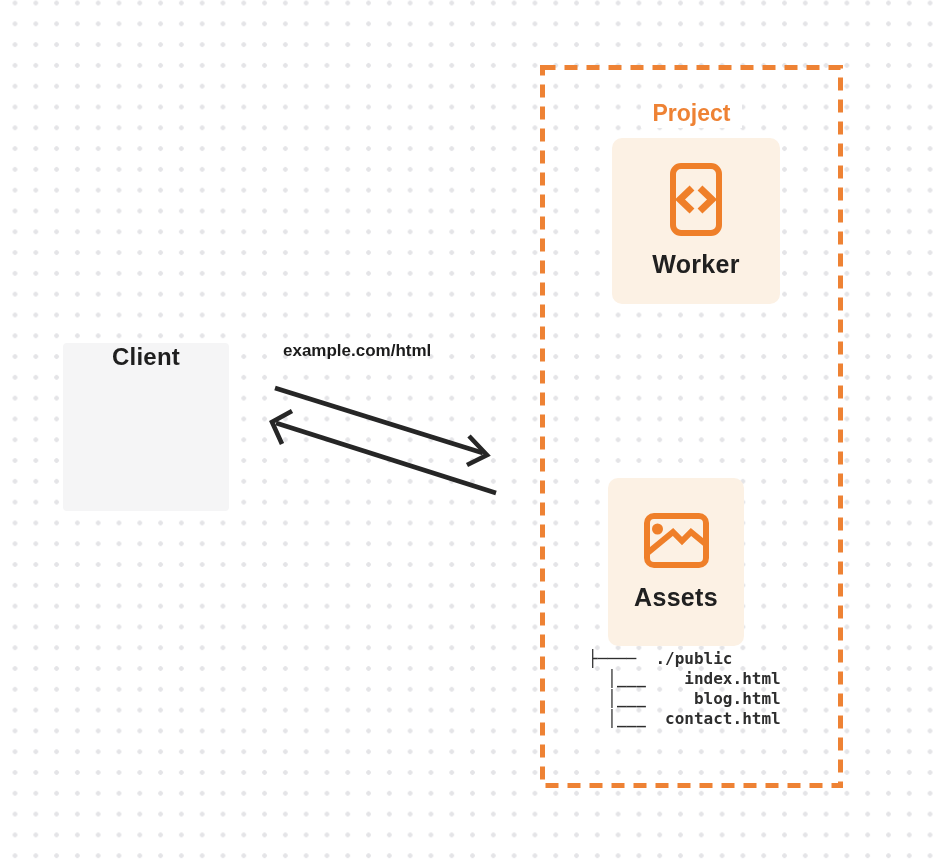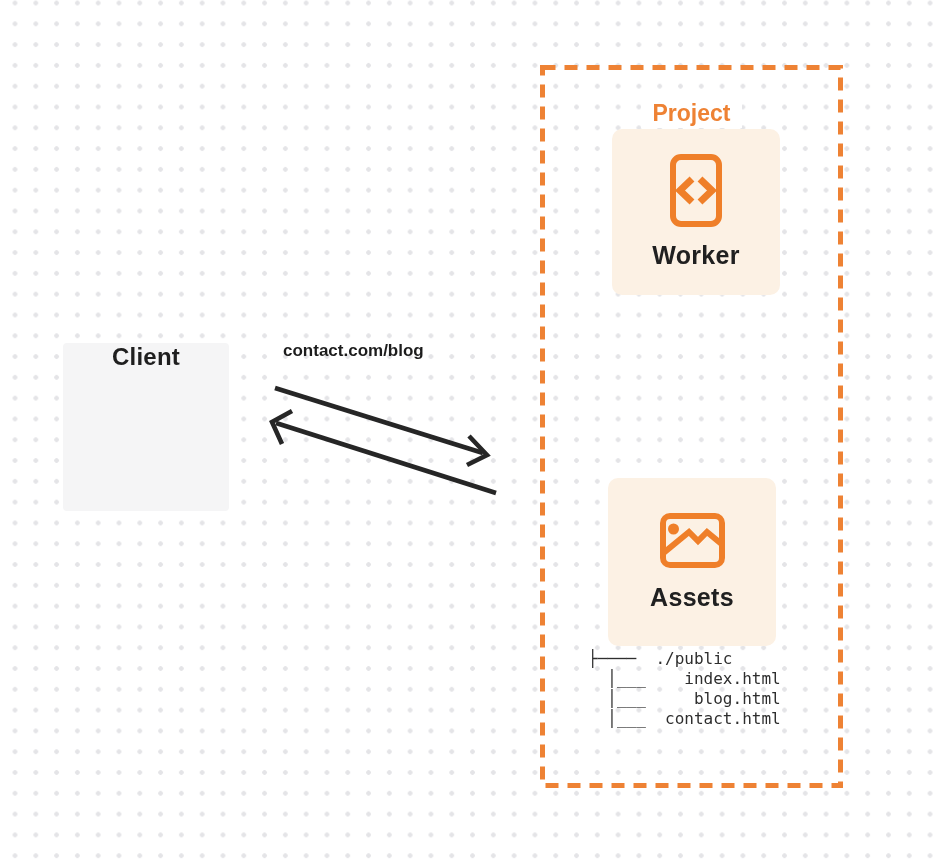--- a/index.html
+++ b/index.html
@@ -59,37 +59,37 @@
   }
 
   
   .card {
     position: absolute;
     background: #fcf1e4;
     border-radius: 10px;
     display: flex; flex-direction: column;
     align-items: center; justify-content: center;
   }
-  .card.worker-card { left: 72px; top: 64px; width: 168px; height: 166px; gap: 14px; }
-  .card.assets-card { left: 68px; top: 413px; width: 168px; height: 168px; gap: 15px; }
+  .card.worker-card { left: 72px; top: 73px; width: 168px; height: 166px; gap: 14px; }
+  .card.assets-card { left: 68px; top: 413px; width: 136px; height: 168px; gap: 15px; }
   .card .node-label {
     font-size: 25px; font-weight: bold; color: #202020; letter-spacing: 0.3px;
   }
   .icon-wrap { display: block; line-height: 0; }
 
   
   .file-tree {
     position: absolute;
     left: 48px; top: 584px;
     margin: 0;
     font-family: "DejaVu Sans Mono", monospace;
     font-size: 16px;
     line-height: 20px;
     color: #2e2e2e;
-    font-weight: normal;
+    font-weight: bold;
     white-space: pre;
   }
 </style>
 </head>
 <body>
 
 <div class="canvas">
 
   <svg class="arrows-svg" width="938" height="860" viewBox="0 0 938 860">
     <g stroke="#262626" stroke-width="4.6" fill="none" stroke-linecap="butt" stroke-linejoin="miter">
@@ -99,21 +99,21 @@
     <g stroke="#262626" stroke-width="4.6" fill="none" stroke-linecap="butt" stroke-linejoin="miter">
       <line x1="496" y1="493" x2="276" y2="423"></line>
       <polyline points="292,411 272,422 282,444"></polyline>
     </g>
   </svg>
 
   <div class="client-box">
     <span class="node-label">Client</span>
   </div>
 
-  <div class="url-label">contact.com/blog</div>
+  <div class="url-label">example.com/html</div>
 
   <div class="project">
     <svg class="project-border-svg" width="303" height="723" viewBox="0 0 303 723">
       <rect x="2.5" y="2.5" width="298" height="718" fill="none" stroke="#ee8234" stroke-width="5" stroke-dasharray="13 9"></rect>
     </svg>
 
     <div class="project-title">Project</div>
 
     <div class="card worker-card">
       <span class="icon-wrap">

